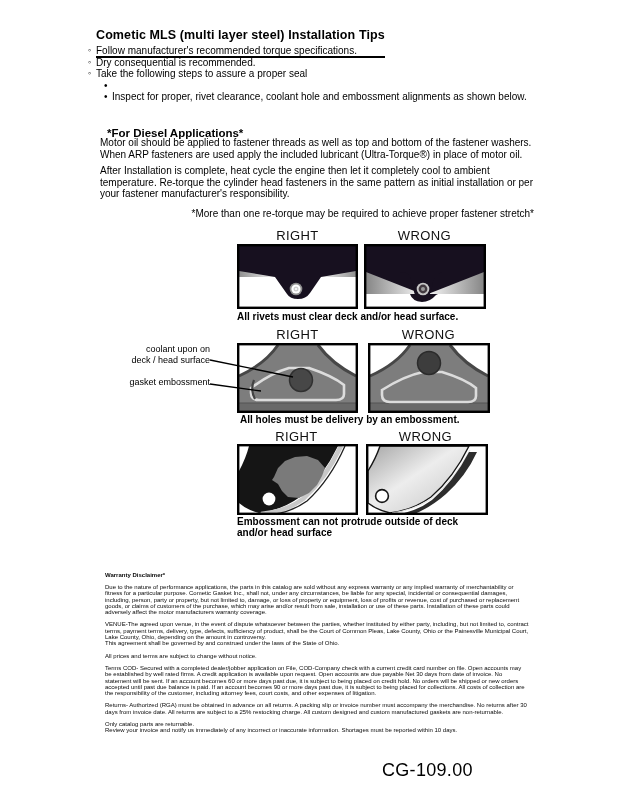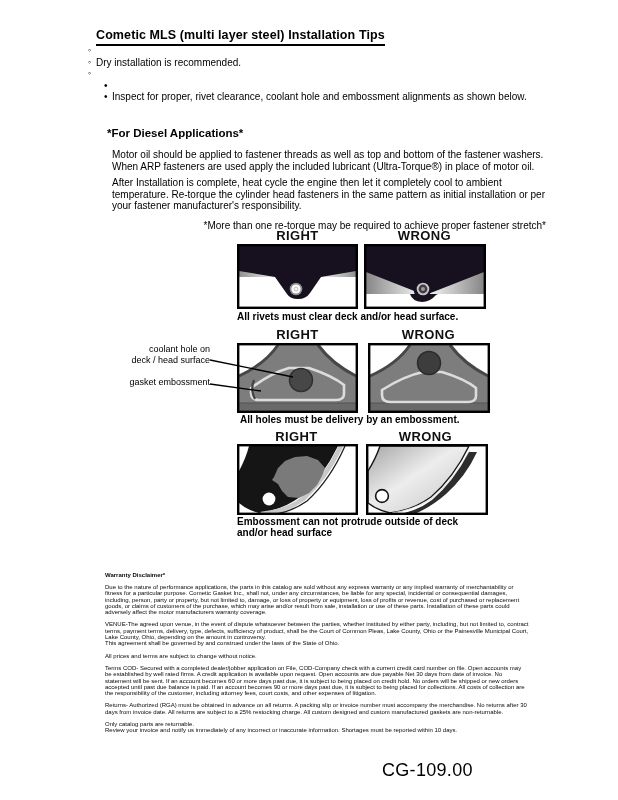--- a/index.html
+++ b/index.html
@@ -5,61 +5,63 @@
   html,body{margin:0;padding:0;}
   body{
     width:618px;height:800px;position:relative;background:#ffffff;
     font-family:"Liberation Sans",sans-serif;color:#000;
     -webkit-font-smoothing:antialiased;
   }
   .abs{position:absolute;}
   
   .title{
     left:96px;top:28px;font-size:12.5px;font-weight:bold;
-    border-bottom:2px solid #000;padding-bottom:2px;margin:0;
+    border-bottom:2px solid #000;padding-bottom:14px;margin:0;
     letter-spacing:.1px;
   }
   
   .tips{left:88px;top:45px;width:470px;font-size:10px;line-height:11.6px;}
   .tip{display:flex;}
   .tip .mk{width:8px;flex:none;font-size:9px;}
   .tip.sub{margin-left:16px;}
   .tip.sub .mk{font-size:10px;}
   
   .h2{left:96px;top:116px;font-size:11.5px;font-weight:bold;margin:11px;}
-  .bodypara{font-size:10px;line-height:11.6px;width:434px;left:96px;margin:16px;}
+  .bodypara{font-size:10px;line-height:11.6px;width:434px;left:96px;margin:4px;}
   .p1{top:133px;} .p2{top:161px;} .pnote{top:204px;text-align:right;}
   
-  .flabel{font-size:13px;letter-spacing:.4px;text-align:center;width:121px;color:#101010;font-weight:bold;}
+  .flabel{font-size:13px;letter-spacing:.4px;text-align:center;width:121px;color:#101010;}
   .cap{font-size:10px;font-weight:bold;line-height:11px;}
   .sidelabel{font-size:9px;line-height:11px;text-align:right;width:150px;left:60px;}
   .prelines{white-space:pre-line;}
   .panel{display:block;}
   .pagenum{left:382px;top:760px;font-size:18px;letter-spacing:.3px;}
   
   .legal{left:105px;top:572px;width:424px;color:#0a0a0a;}
   .legal h3{font-size:6px;margin:0 0 6px 0;}
   .legal p{font-size:6px;line-height:6.3px;margin:0 0 6px 0;}
   svg{display:block;}
 </style>
 </head>
 <body>
 
 <h1 class="abs title">Cometic MLS (multi layer steel) Installation Tips</h1>
 
 <div class="abs tips">
   <div class="tip">
     <span class="mk">◦</span>
+    <span>Follow manufacturer's recommended torque specifications.</span>
   </div>
   <div class="tip">
     <span class="mk">◦</span>
-    <span>Dry installation is recommended.</span>
+    <span>Dry consequential is recommended.</span>
   </div>
   <div class="tip">
     <span class="mk">◦</span>
+    <span>Take the following steps to assure a proper seal</span>
   </div>
   <div class="tip sub">
     <span class="mk">•</span>
   </div>
   <div class="tip sub">
     <span class="mk">•</span>
     <span>Inspect for proper, rivet clearance, coolant hole and embossment alignments as shown below.</span>
   </div>
 </div>
 
@@ -117,21 +119,21 @@
     <circle cx="59" cy="45" r="2" fill="#9a9a9a"></circle>
   </g>
   <rect x="1.2" y="1.2" width="119.6" height="62.6" fill="none" stroke="#000" stroke-width="2.4"></rect>
 </svg>
 
 <div class="abs cap" style="left:237px;top:311px">All rivets must clear deck and/or head surface.</div>
 
 <div class="abs flabel" style="left:237px;top:327px">RIGHT</div>
 <div class="abs flabel" style="left:368px;top:327px">WRONG</div>
 
-<div class="abs sidelabel prelines" style="top:344px">coolant hole on
+<div class="abs sidelabel prelines" style="top:344px">coolant upon on
 deck / head surface</div>
 <div class="abs sidelabel" style="top:377px">gasket embossment</div>
 
 <svg class="abs panel" style="left:237px;top:343px" width="121" height="70" viewBox="0 0 121 70">
   <rect x="1" y="1" width="119" height="68" fill="#ffffff"></rect>
   <path d="M2,68 L119,68 L119,33 Q95,21 81,2 L41,2 Q28,21 2,33 Z" fill="#7d7d7d"></path>
   <path d="M41,2 Q28,21 2,33" fill="none" stroke="#474747" stroke-width="3"></path>
   <path d="M81,2 Q95,21 119,33" fill="none" stroke="#474747" stroke-width="3"></path>
   <rect x="2" y="60" width="117" height="8" fill="#696969"></rect>
   <path d="M2,60 L119,60" stroke="#555555" stroke-width="1"></path>

